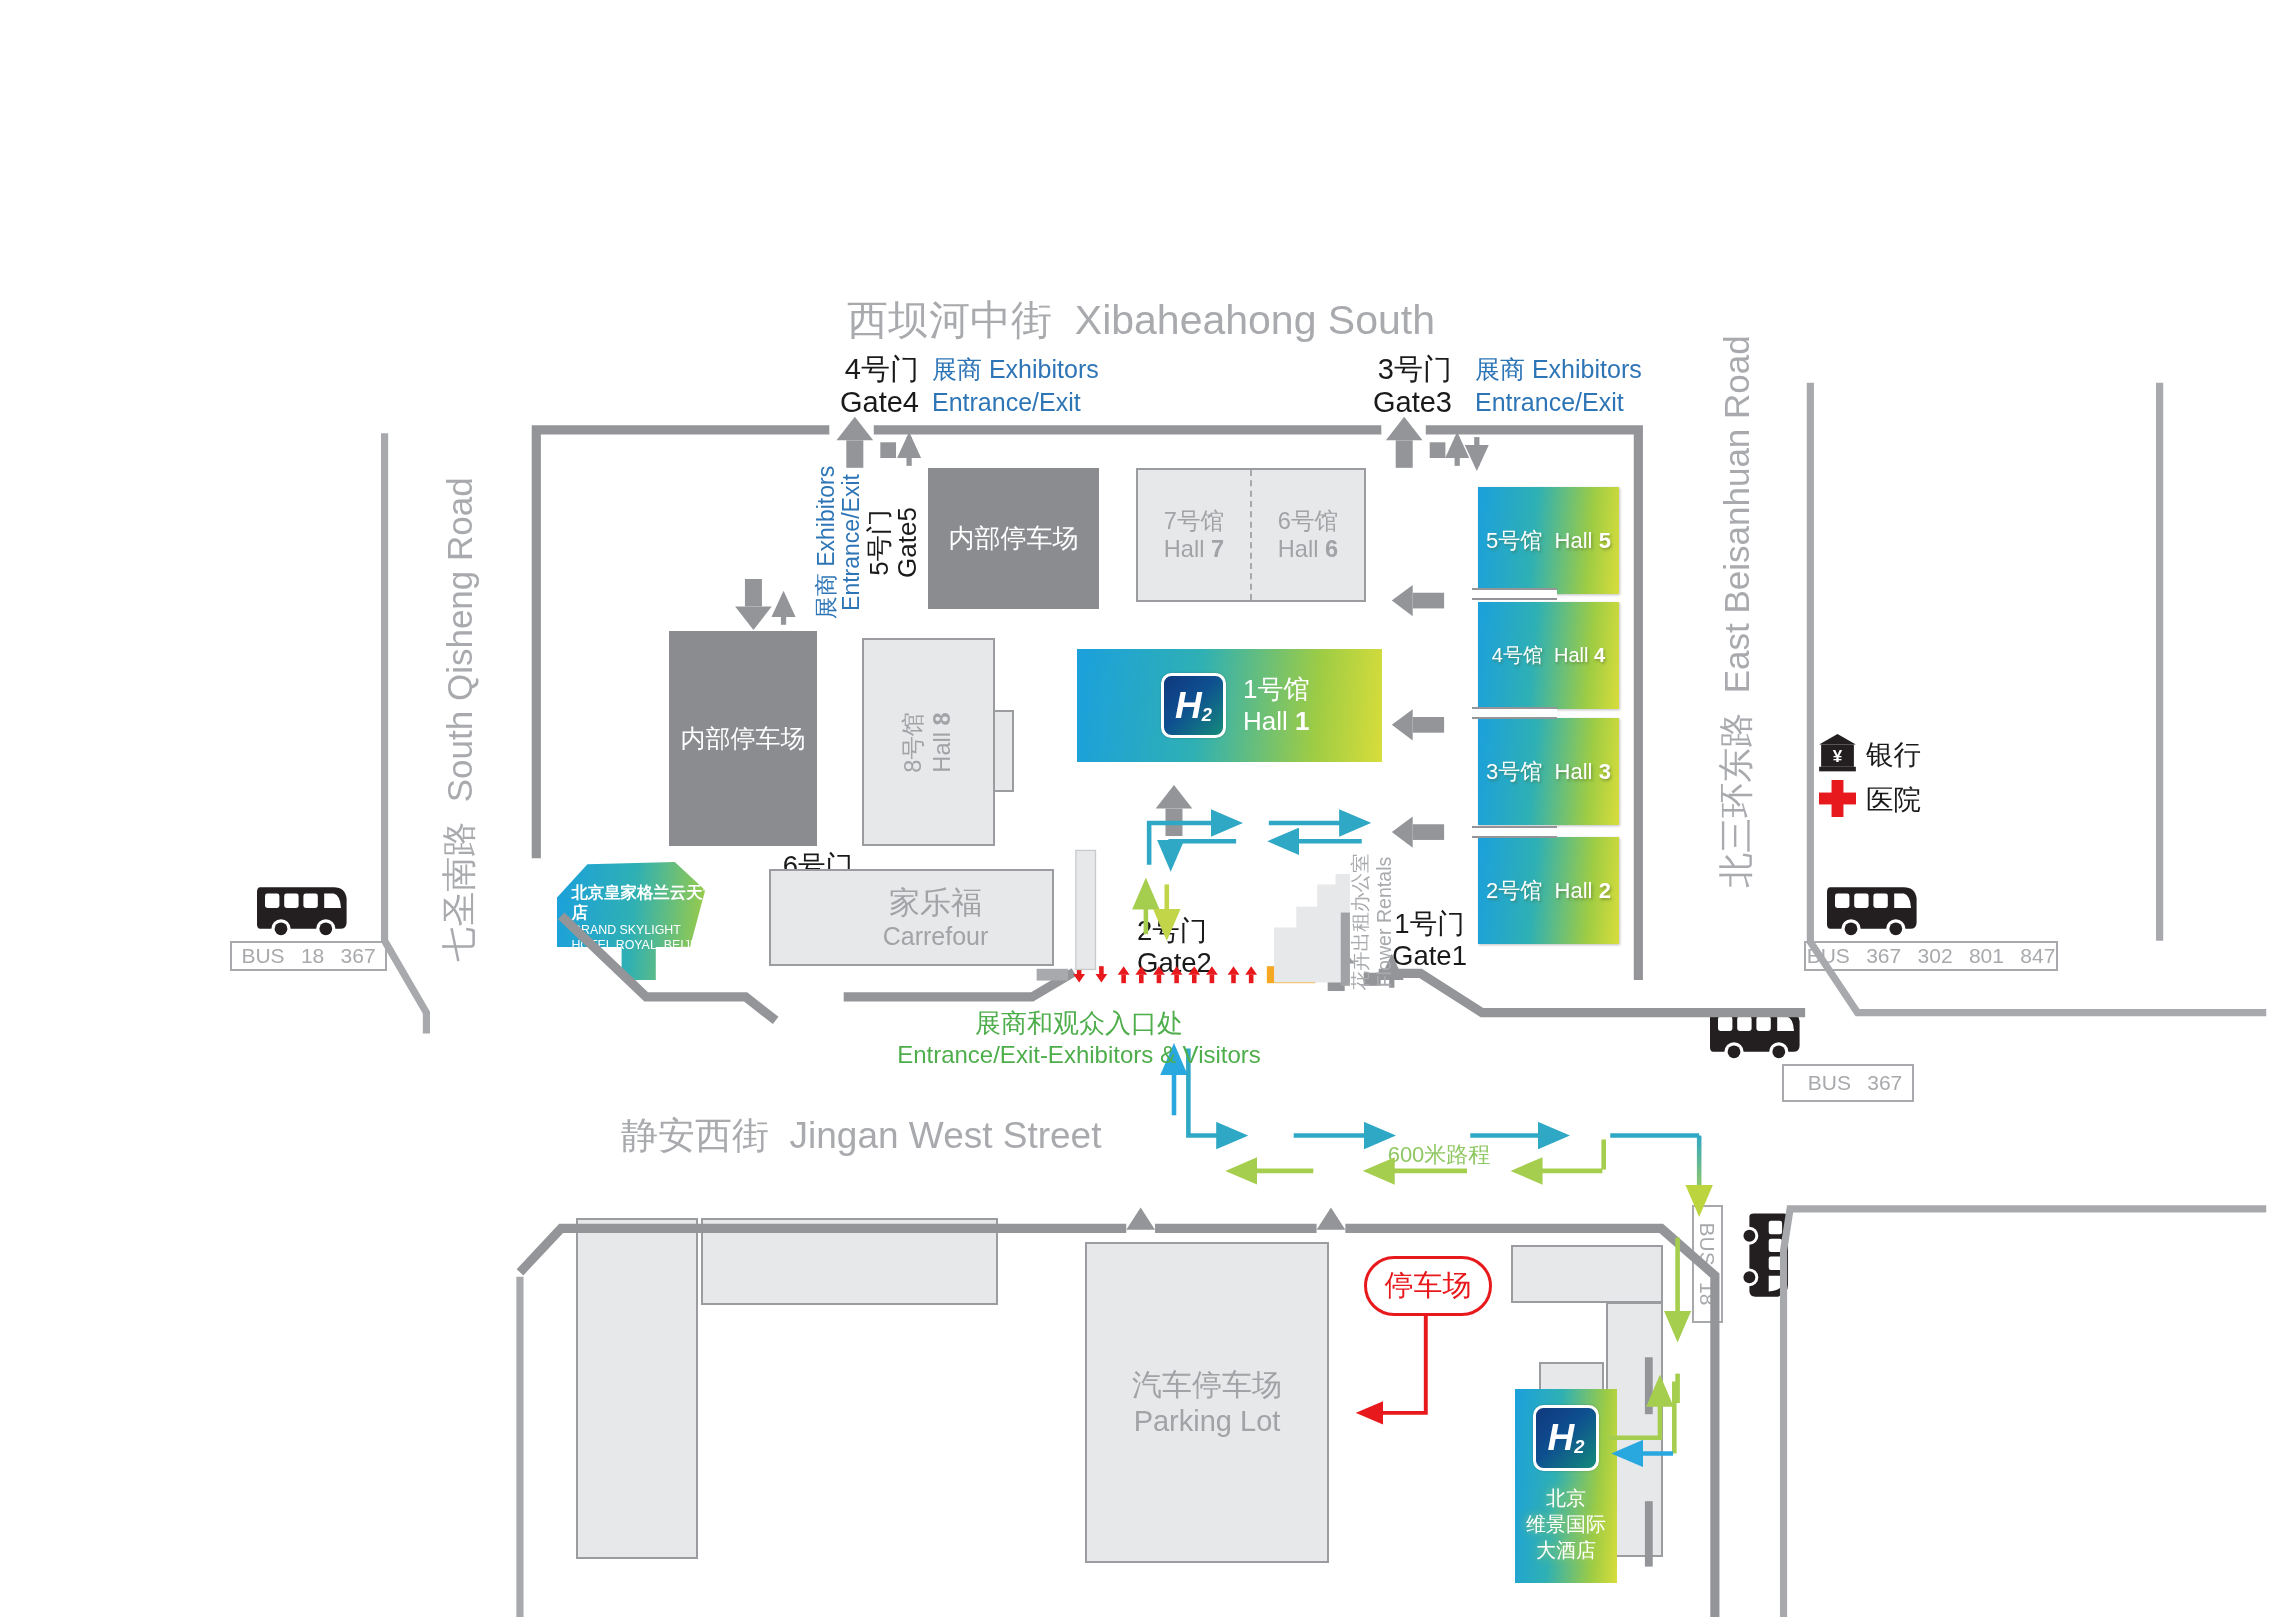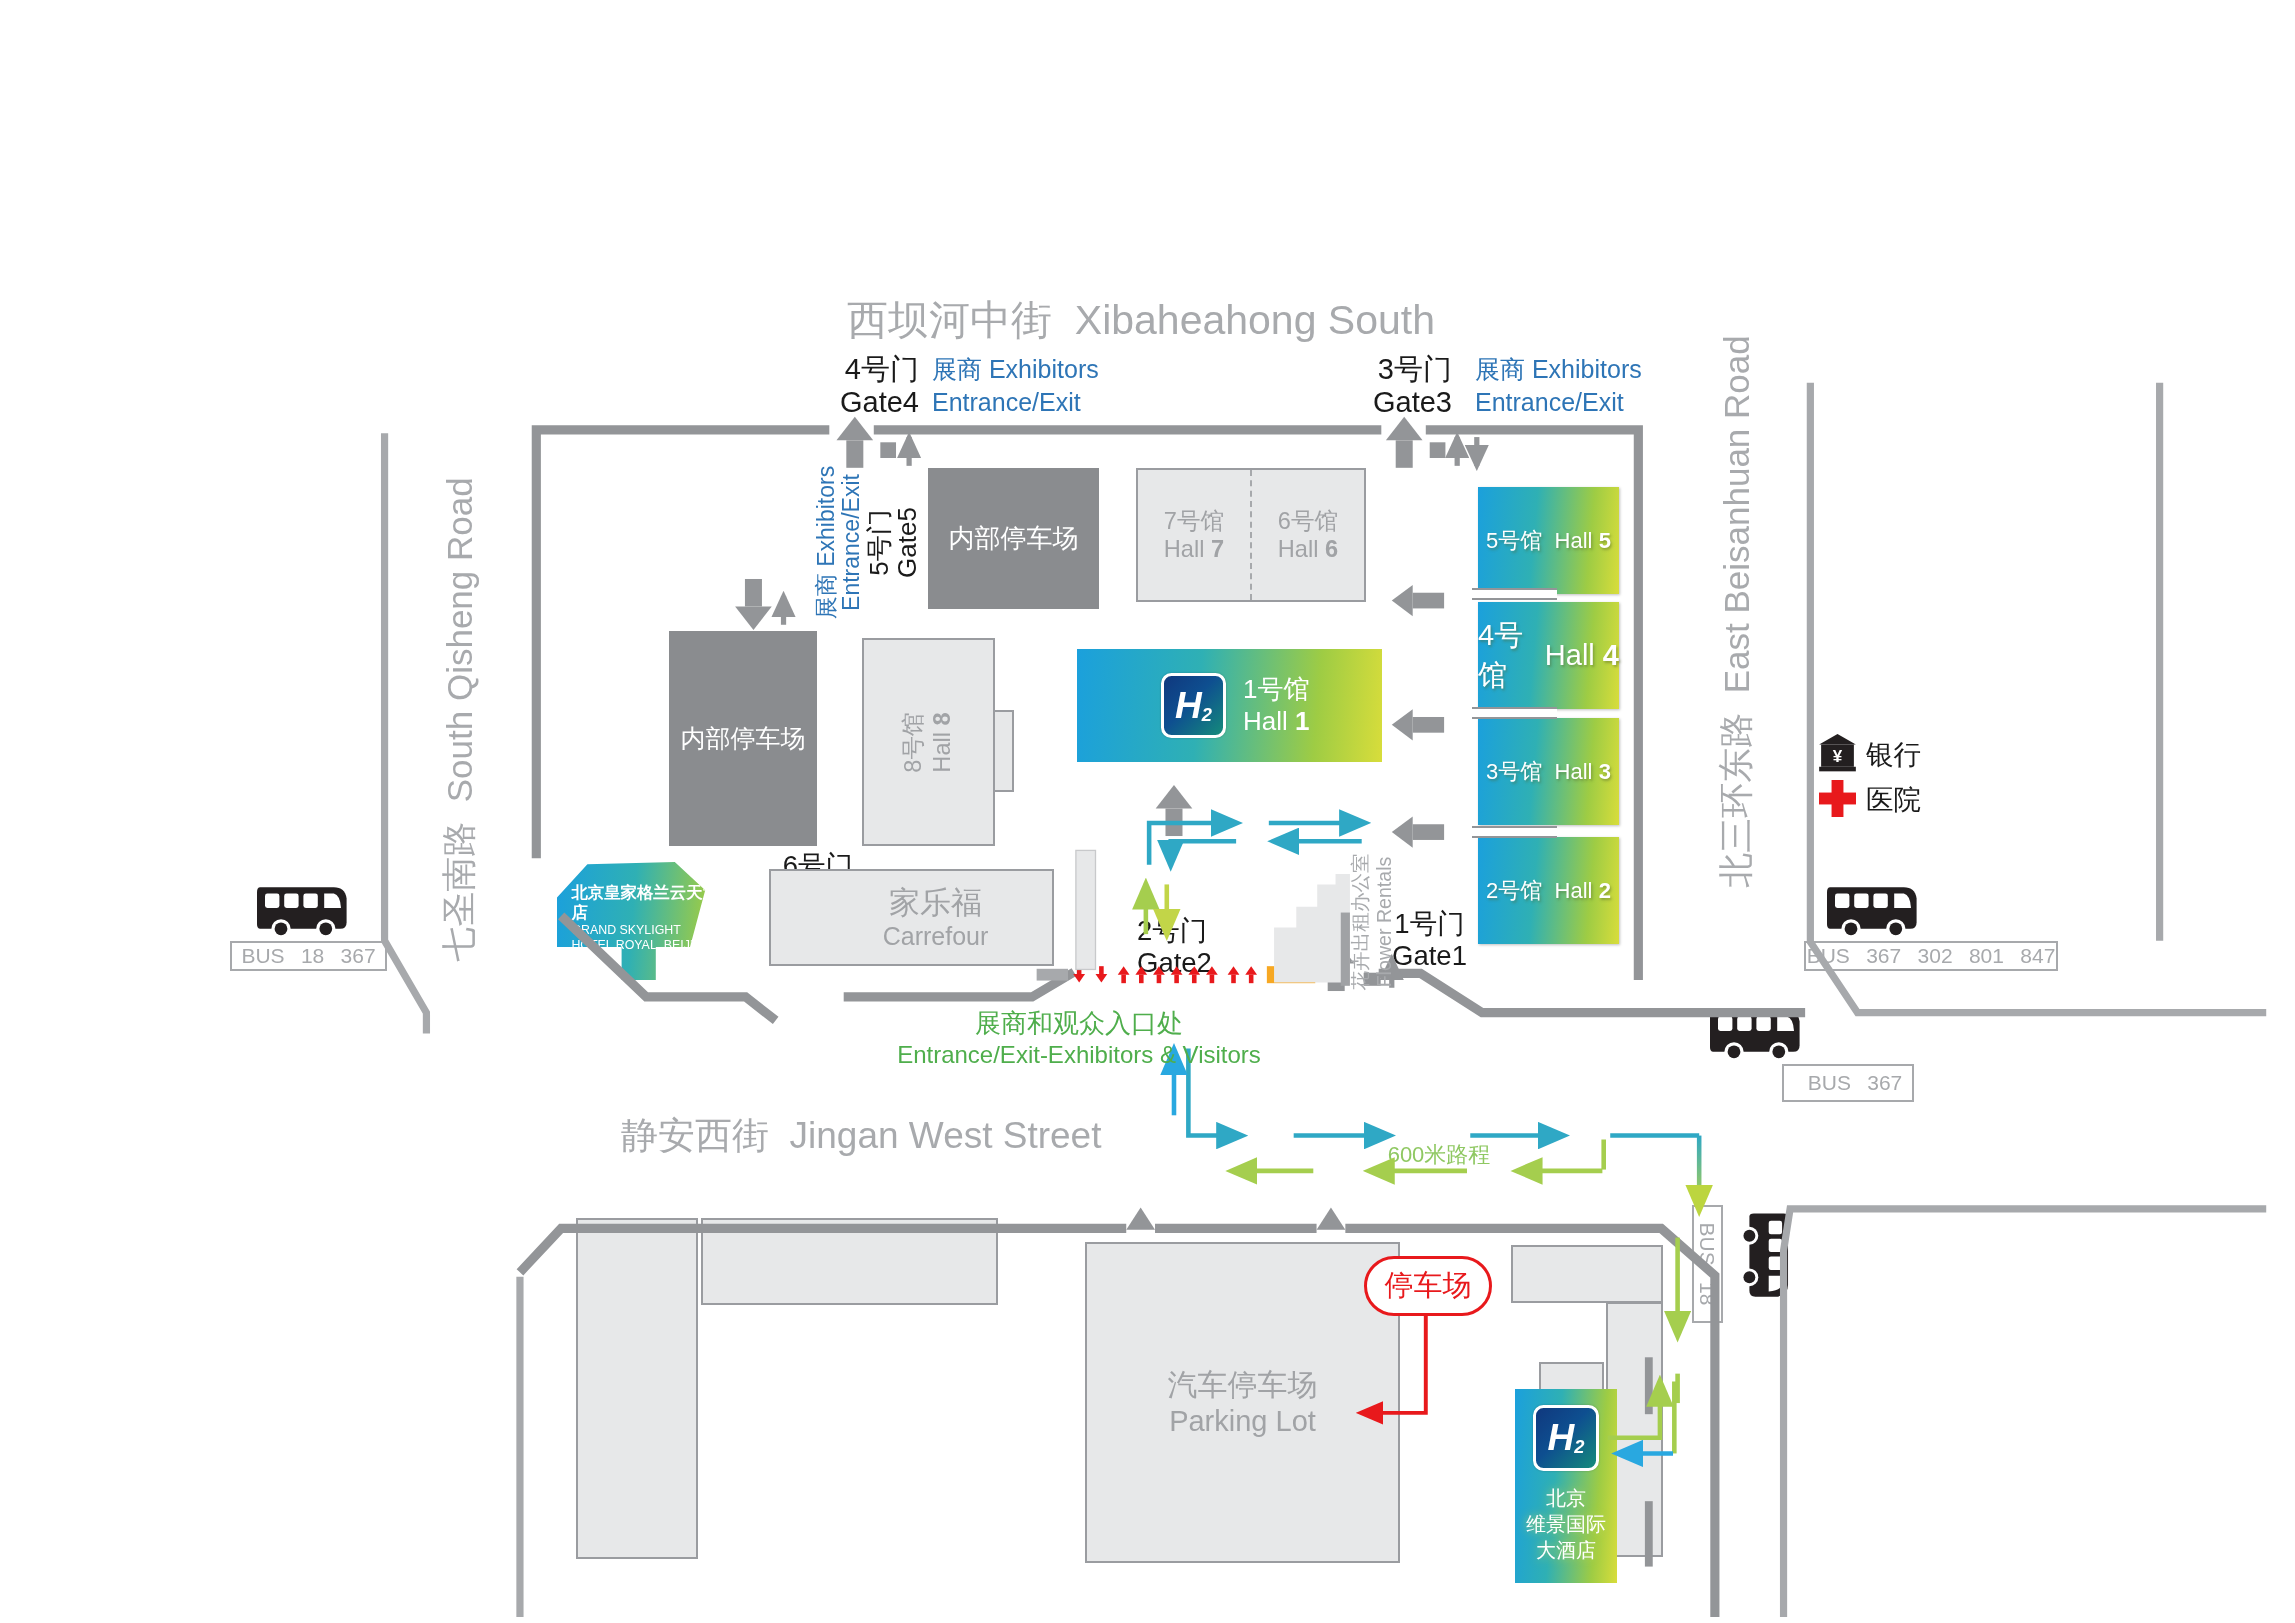--- a/index.html
+++ b/index.html
@@ -278,21 +278,21 @@
     </div>
     <div class="whitetxt" style="margin-left:17px;font-size:26px;line-height:1.2;">
       <div>1号馆</div>
       <div><span>Hall</span>&nbsp;<b>1</b></div>
     </div>
   </div>
 
   <div class="abs grad z2 ctr whitetxt hallshadow" style="left:1478px;top:487px;width:141px;height:107px;font-size:22px;box-shadow:1.3px 1.3px 2.6px rgba(0,0,0,.25);">
     <span>5号馆</span>&nbsp;&nbsp;<span>Hall</span>&nbsp;<b>5</b>
   </div>
-  <div class="abs grad z2 ctr whitetxt hallshadow" style="left:1478px;top:602px;width:141px;height:107px;font-size:29px;box-shadow:1.3px 1.3px 2.6px rgba(0,0,0,.25);">
+  <div class="abs grad z2 ctr whitetxt hallshadow" style="left:1478px;top:602px;width:141px;height:107px;font-size:20px;box-shadow:1.3px 1.3px 2.6px rgba(0,0,0,.25);">
     <span>4号馆</span>&nbsp;&nbsp;<span>Hall</span>&nbsp;<b>4</b>
   </div>
   <div class="abs grad z2 ctr whitetxt hallshadow" style="left:1478px;top:718px;width:141px;height:107px;font-size:22px;box-shadow:1.3px 1.3px 2.6px rgba(0,0,0,.25);">
     <span>3号馆</span>&nbsp;&nbsp;<span>Hall</span>&nbsp;<b>3</b>
   </div>
   <div class="abs grad z2 ctr whitetxt hallshadow" style="left:1478px;top:837px;width:141px;height:107px;font-size:22px;box-shadow:1.3px 1.3px 2.6px rgba(0,0,0,.25);">
     <span>2号馆</span>&nbsp;&nbsp;<span>Hall</span>&nbsp;<b>2</b>
   </div>
   <div class="abs connector z6" style="left:1472px;top:588px;width:85px;height:11.8px;"></div>
   <div class="abs connector z6" style="left:1472px;top:707px;width:85px;height:11.8px;"></div>
@@ -331,21 +331,21 @@
     <div style="font-size:24px;">Entrance/Exit-Exhibitors &amp; Visitors</div>
   </div>
 
   <div class="abs lgreen ctr" style="left:1367px;top:1140px;width:144px;font-size:22px;">
     <span>600米路程</span>
   </div>
 
   <div class="abs lightbldg z2" style="left:576px;top:1218px;width:122px;height:341px;"></div>
   <div class="abs lightbldg z2" style="left:701px;top:1218px;width:297px;height:87px;"></div>
 
-  <div class="abs lightbldg z2 colctr" style="left:1085px;top:1242px;width:315px;height:321px;color:#A1A3A6;line-height:1.25;">
+  <div class="abs lightbldg z2 colctr" style="left:1085px;top:1242px;width:244px;height:321px;color:#A1A3A6;line-height:1.25;">
     <div style="font-size:30px;">汽车停车场</div>
     <div style="font-size:29px;">Parking Lot</div>
   </div>
   <div class="abs lightbldg z2" style="left:1511px;top:1245px;width:152px;height:58px;"></div>
   <div class="abs lightbldg z2" style="left:1606px;top:1302px;width:57px;height:255px;"></div>
   <div class="abs lightbldg z2" style="left:1539px;top:1362px;width:65px;height:29px;"></div>
 
   <div class="abs z7 ctr" style="left:1364px;top:1256px;width:128px;height:60px;border:3.9px solid #E8191C;border-radius:30px;background:#fff;">
     <span class="red" style="font-size:29px;">停车场</span>
   </div>

